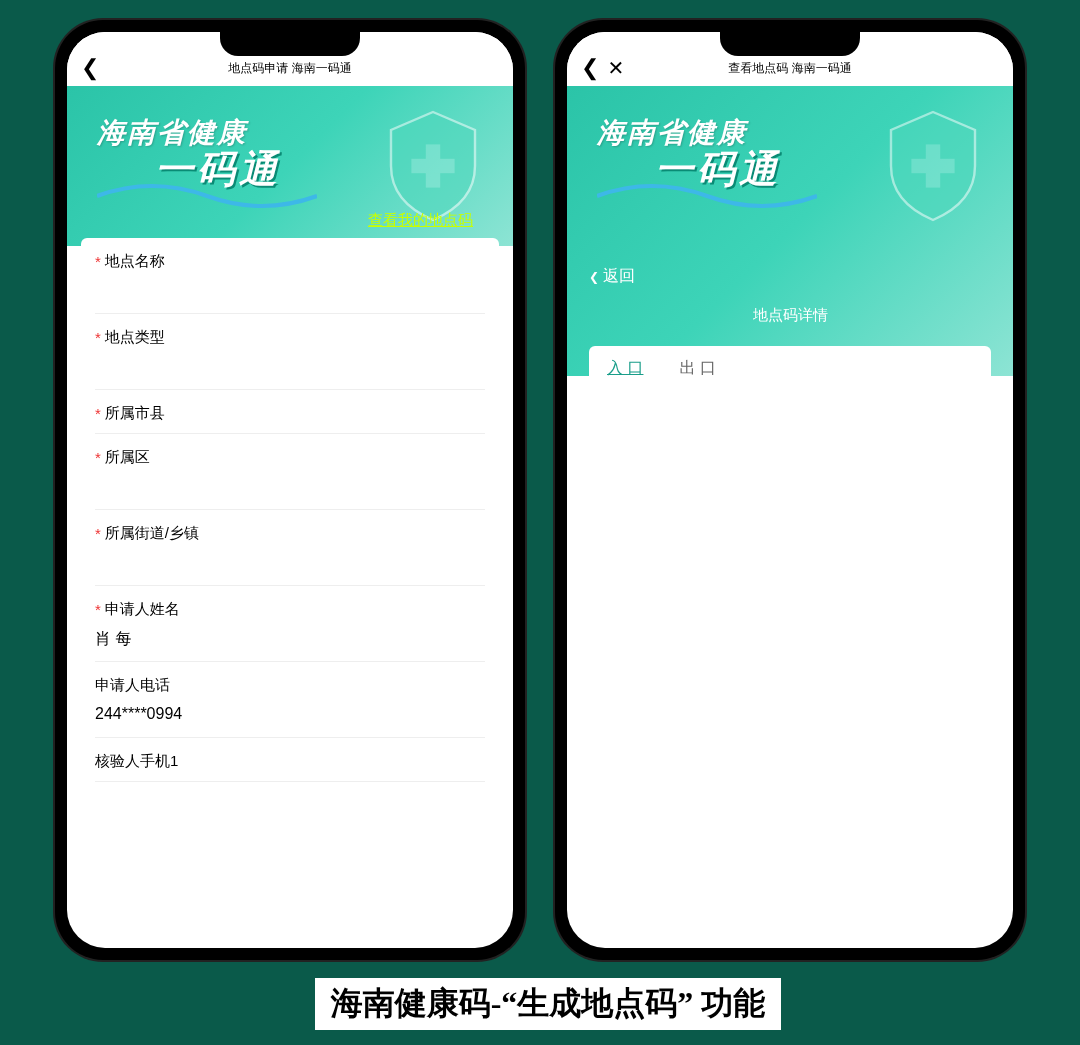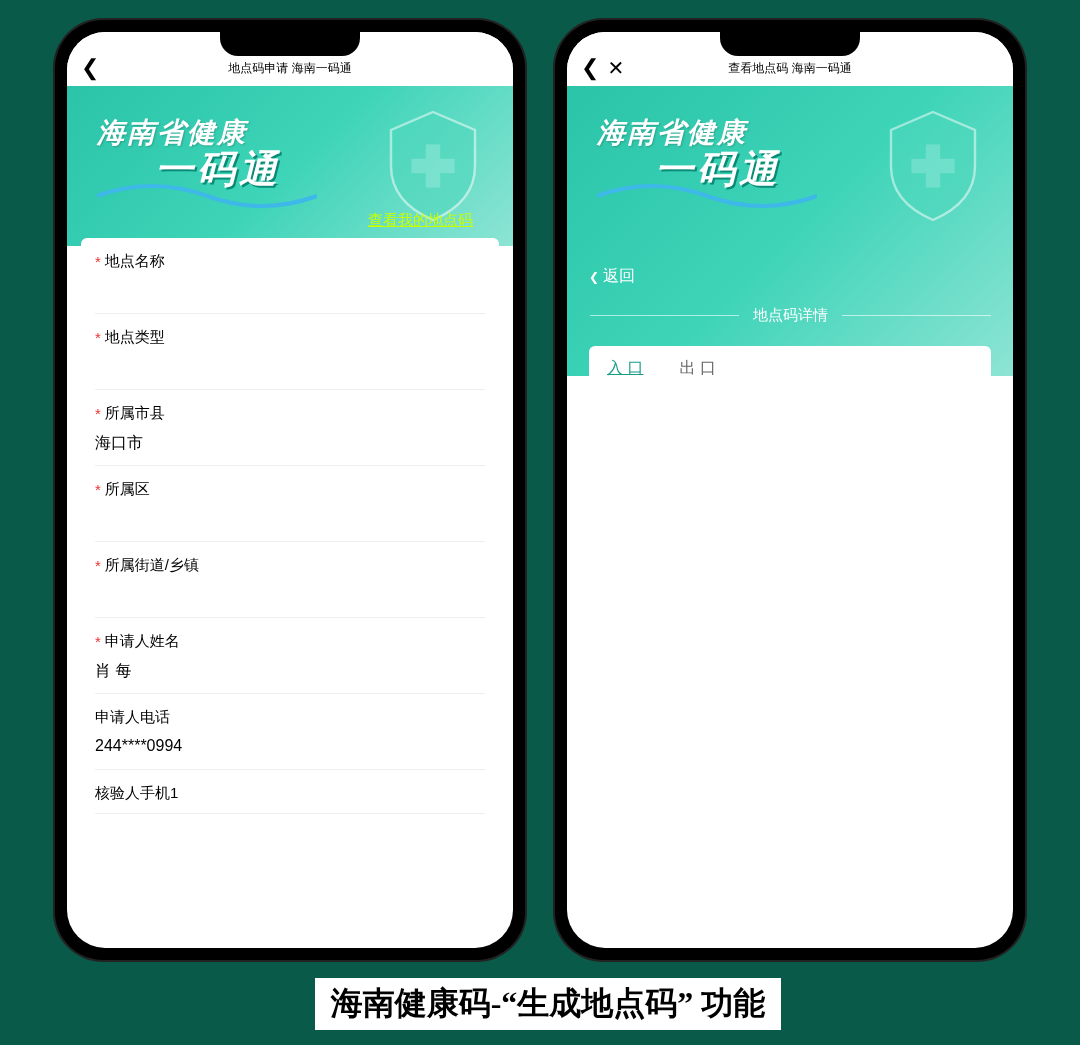--- a/index.html
+++ b/index.html
@@ -15,21 +15,21 @@
 .banner { height:160px; background:linear-gradient(135deg,#2bc4a8 0%,#3dd4b8 50%,#8de4d4 100%); position:relative; overflow:hidden; }
 .banner-tall { height:290px; }
 .shield { position:absolute; right:20px; top:20px; width:120px; height:120px; opacity:.5; }
 .logo-text { position:absolute; left:30px; top:28px; color:#fff;font-family:Liberation Serif, serif; }
 .logo-line1 { font-size:28px; font-weight:700; font-style:italic; text-shadow:1px 1px 2px rgba(0,0,0,.2); letter-spacing:2px; }
 .logo-line2 { font-size:38px; font-weight:800; font-style:italic; text-shadow:2px 2px 0 #0a8b75; margin-left:58px; margin-top:-8px; letter-spacing:4px; }
 .wave { position:absolute; top:95px; left:30px; width:220px; height:30px; }
 .view-link { position:absolute; right:40px; bottom:16px; color:#c8ff00; font-size:15px; text-decoration:underline; }
 .back-row { position:absolute; left:22px; top:180px; color:#fff; font-size:16px; display:flex; align-items:center; }
 .back-row .chev { font-size:12px; margin-right:4px; }
-.detail-hdr { position:absolute; top:220px; left:1px; right:0; display:flex; align-items:center; padding:0 22px; }
+.detail-hdr { position:absolute; top:220px; left:1px; right:0; display:flex; align-items:center; padding:0 22px;flex-direction:column; }
 .detail-hdr .line { flex:1; height:1px; background:rgba(255,255,255,.6); }
 .detail-hdr .txt { color:#fff; font-size:15px; padding:0 14px; }
 .form { background:#fff; margin:0 14px; border-radius:6px; padding:0 14px; position:relative; top:-8px; }
 .field { border-bottom:1px solid #eee; padding:14px 0 10px; }
 .field-label { font-size:15px; color:#000; display:flex; align-items:center; }
 .req { color:#e33; margin-right:4px; font-size:15px; }
 .field-value { font-size:16px; color:#000; margin-top:10px; min-height:22px; }
 .card { background:#fff; margin:0 22px; border-radius:6px; position:absolute; top:260px; left:0; right:0; padding-bottom:24px; }
 .tabs { display:flex; }
 .tab { padding:12px 18px; font-size:16px; color:#666; border-bottom:2px solid transparent; }
@@ -76,21 +76,20 @@
               <span class="req">*</span>
               <span>地点类型</span>
             </div>
             <div class="field-value"></div>
           </div>
           <div class="field">
             <div class="field-label">
               <span class="req">*</span>
               <span>所属市县</span>
             </div>
-            <div class="field-value">海口市</div>
           </div>
           <div class="field">
             <div class="field-label">
               <span class="req">*</span>
               <span>所属区</span>
             </div>
             <div class="field-value"></div>
           </div>
           <div class="field">
             <div class="field-label">

